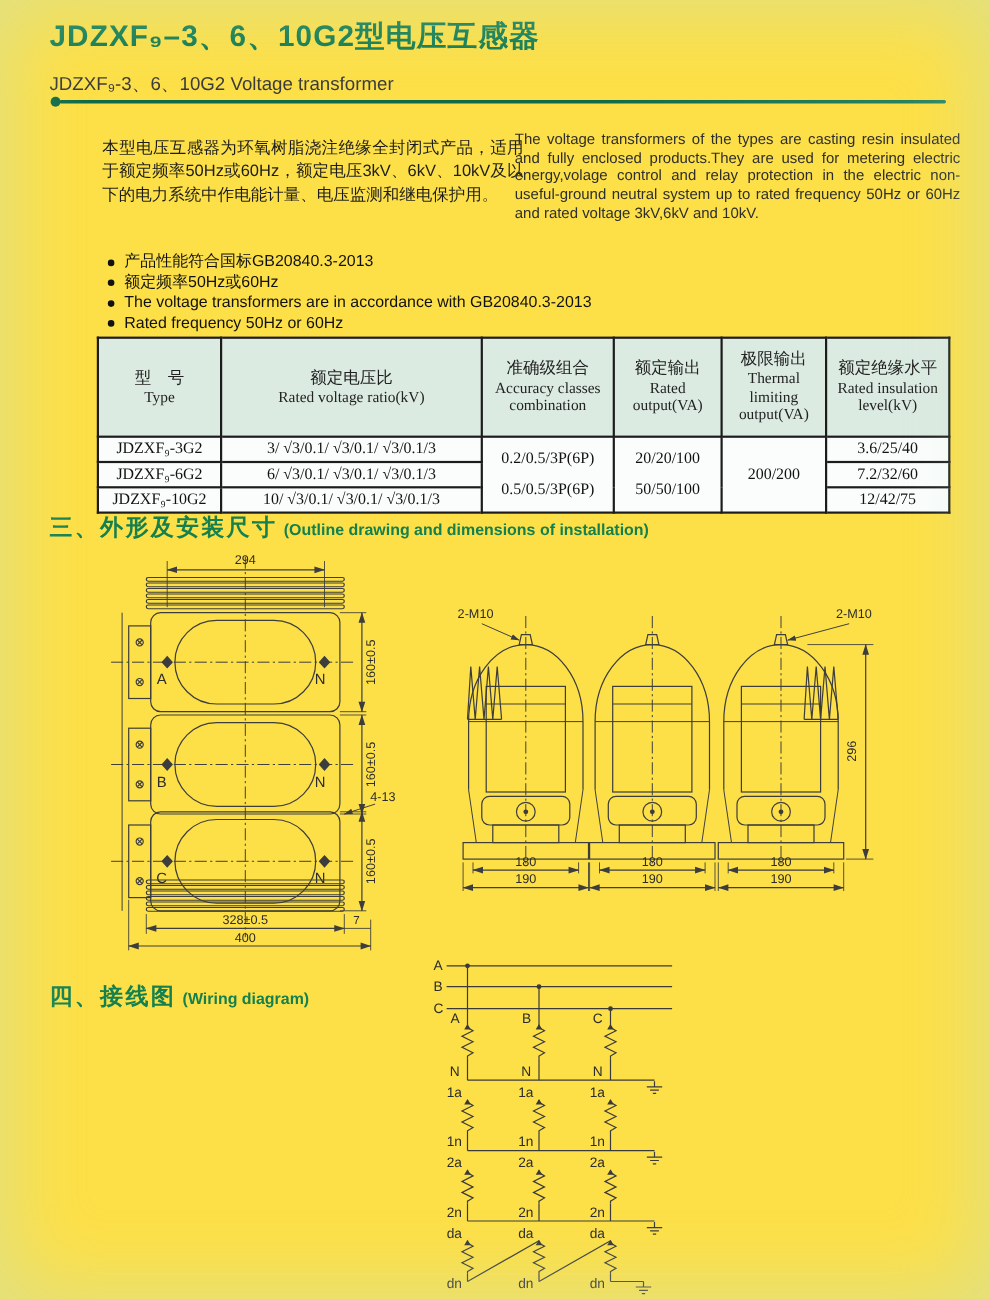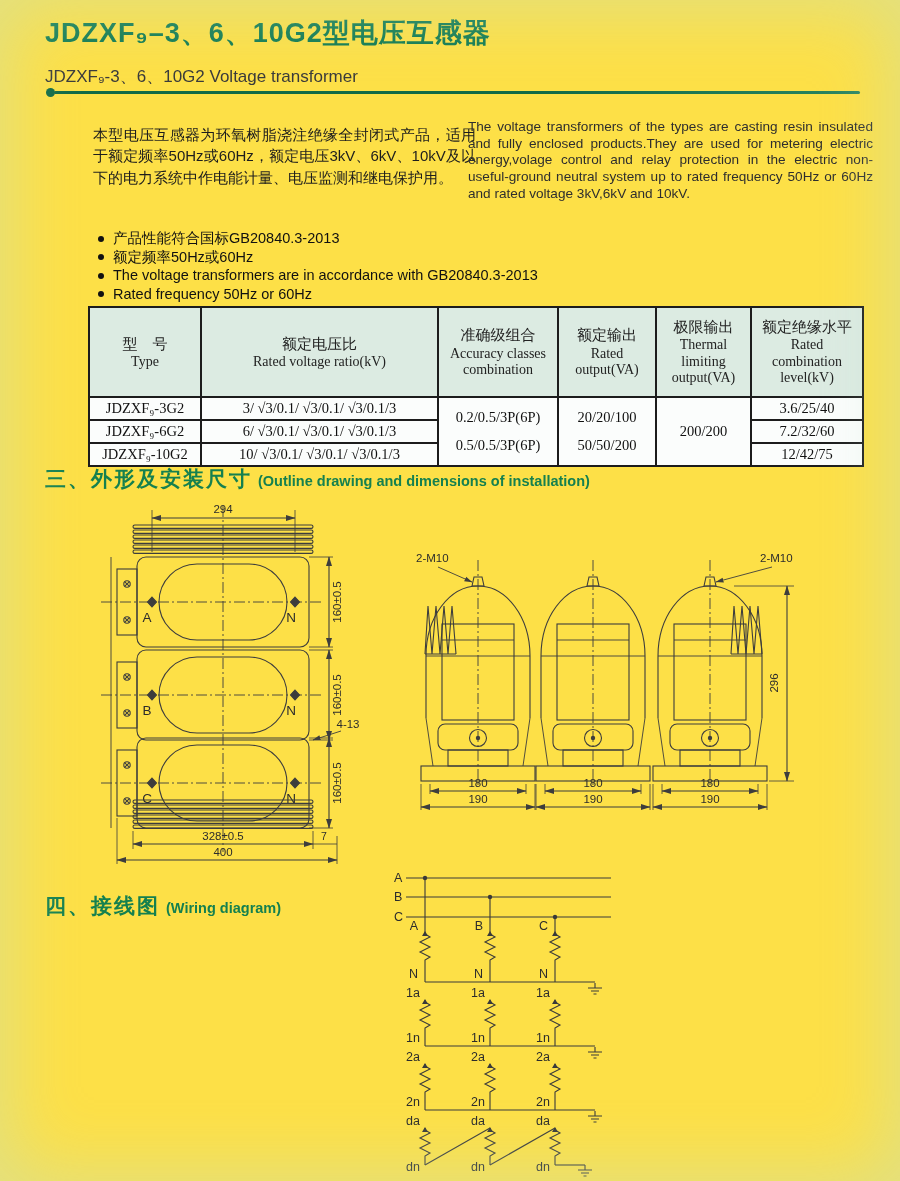--- a/index.html
+++ b/index.html
@@ -96,38 +96,38 @@
         <th>
             <div class="hzh">额定输出</div>
             <div class="hen">Rated output(VA)</div>
           </th>
         <th>
             <div class="hzh">极限输出</div>
             <div class="hen">Thermal limiting output(VA)</div>
           </th>
         <th>
             <div class="hzh">额定绝缘水平</div>
-            <div class="hen">Rated combination level(kV)</div>
+            <div class="hen">Rated insulation level(kV)</div>
           </th>
       </tr>
     </thead>
     <tbody>
       <tr>
         <td>JDZXF₉-3G2</td>
         <td>3/ √3/0.1/ √3/0.1/ √3/0.1/3</td>
         <td rowspan="3">
           <div class="two">
               <div>0.2/0.5/3P(6P)</div>
               <div>0.5/0.5/3P(6P)</div>
             </div>
         </td>
         <td rowspan="3">
           <div class="two">
               <div>20/20/100</div>
-              <div>50/50/200</div>
+              <div>50/50/100</div>
             </div>
         </td>
         <td rowspan="3">200/200</td>
         <td>3.6/25/40</td>
       </tr>
       <tr>
         <td>JDZXF₉-6G2</td>
         <td>6/ √3/0.1/ √3/0.1/ √3/0.1/3</td>
         <td>7.2/32/60</td>
       </tr>

